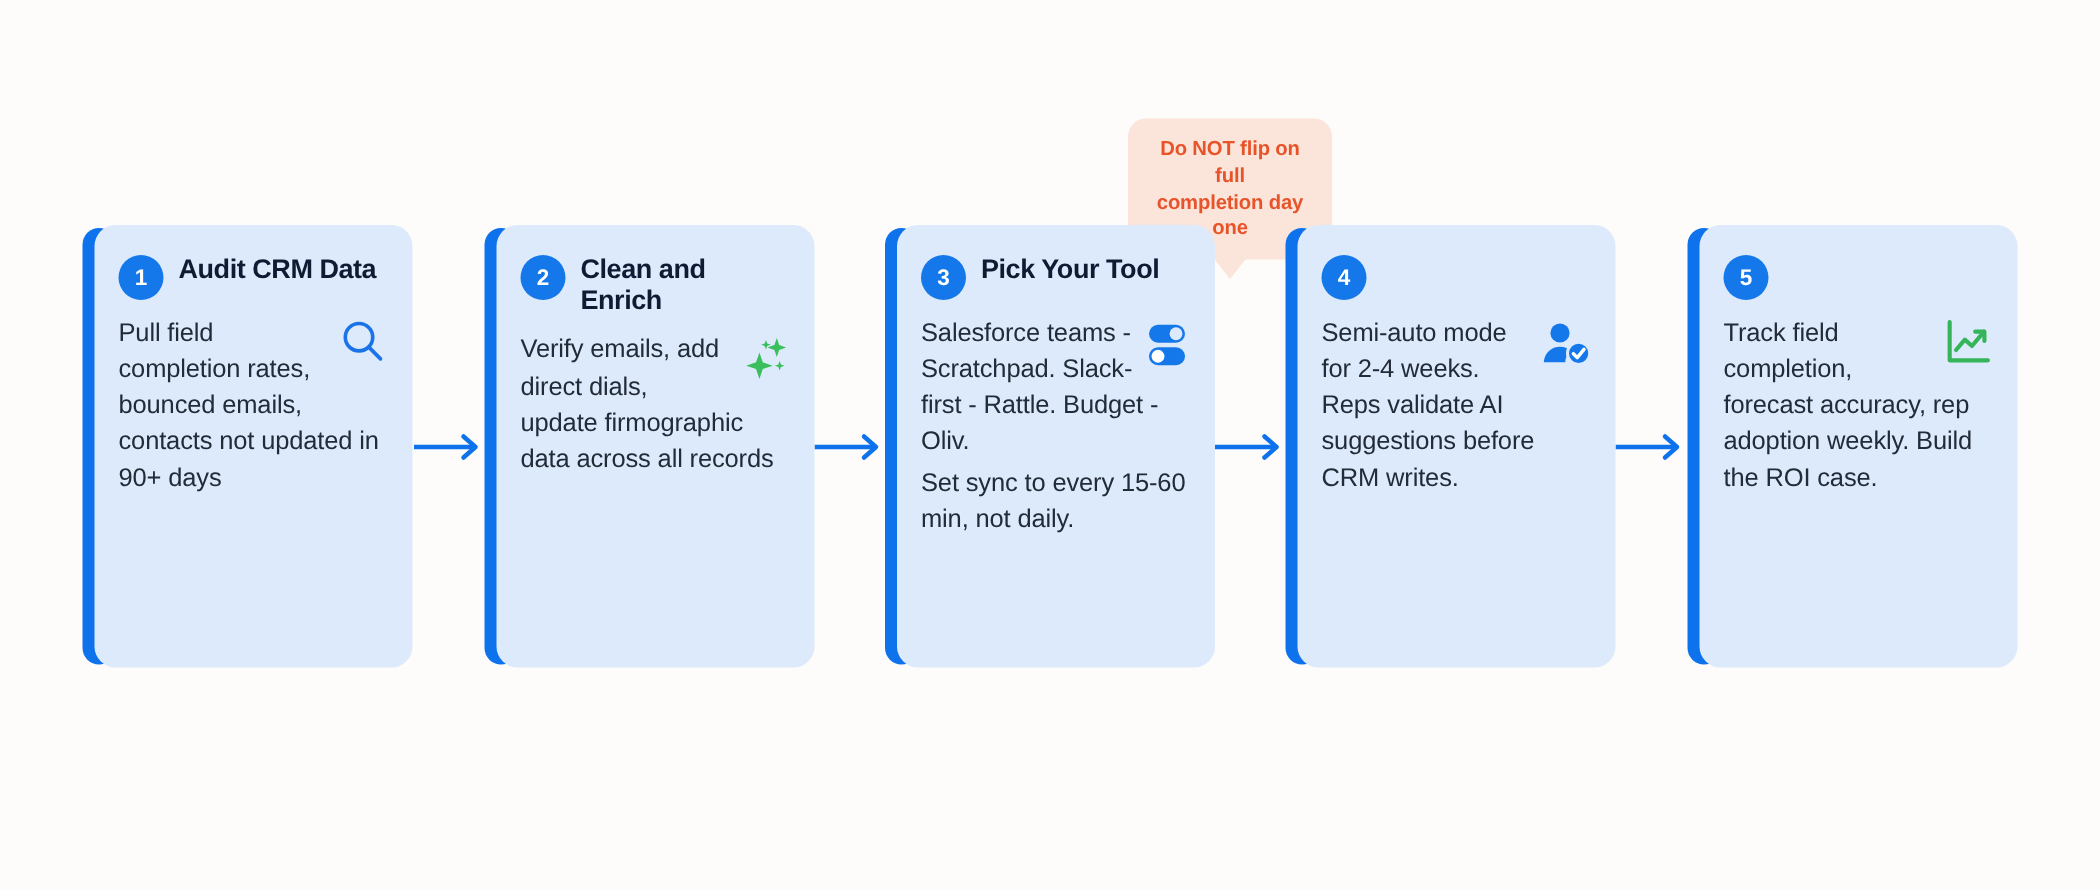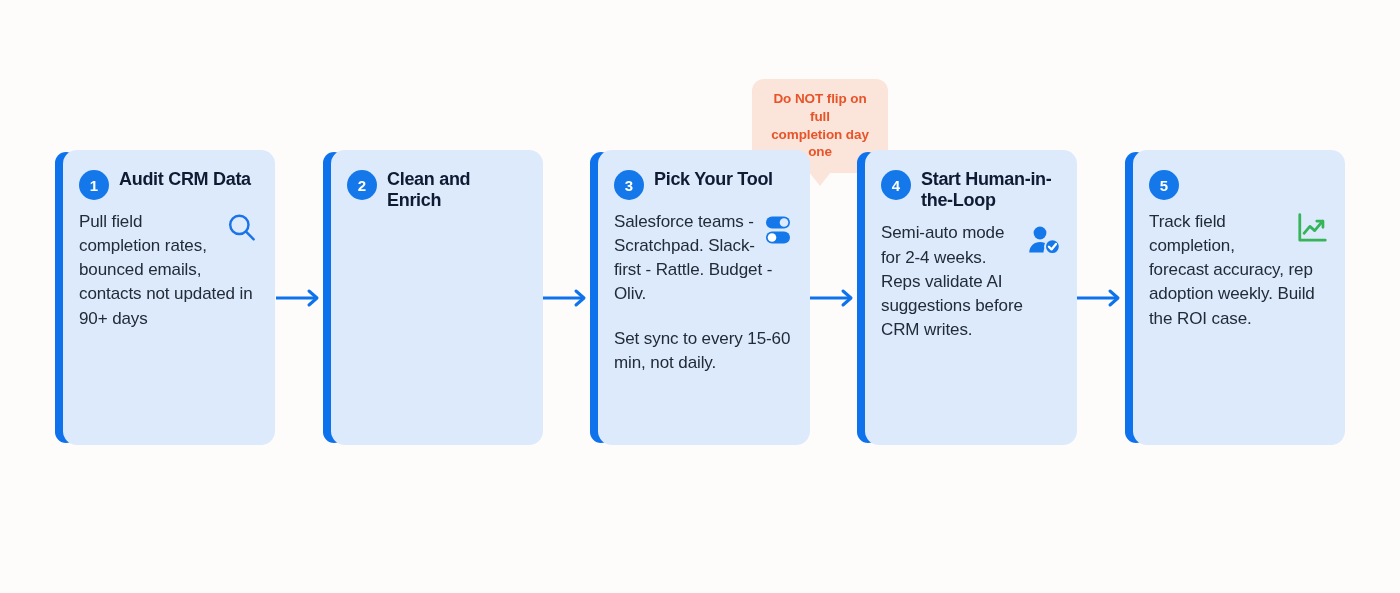--- a/index.html
+++ b/index.html
@@ -112,21 +112,21 @@
 
   .step-body {
     position: relative;
   }
   .step-text {
     color: #222b38;
     font-size: 17px;
     line-height: 1.42;
     letter-spacing: -0.1px;
   }
-  .step-text + .step-text { margin-top: 20px; }
+  .step-text + .step-text { margin-top: 3px; }
 
   
   .step-icon {
     float: right;
     margin: 1px 0 2px 6px;
     width: 34px;
     height: 34px;
     display: block;
   }
   .step-icon.toggle-icon { width: 32px; height: 32px; margin-top: 3px; }
@@ -176,20 +176,29 @@
     </svg>
   </div>
 
   <div class="step" style="left:323px;">
     <div class="step-accent"></div>
     <div class="step-card">
       <div class="step-head">
         <div class="step-badge">2</div>
         <div class="step-title">Clean and Enrich</div>
       </div>
+      <div class="step-body">
+        <svg class="step-icon" viewBox="0 0 32 32" fill="none">
+          <path d="M12.5 12.2 L14.6 18.4 L20.8 20.5 L14.6 22.6 L12.5 28.8 L10.4 22.6 L4.2 20.5 L10.4 18.4 Z" fill="#3bbf5c"></path>
+          <path d="M23.4 3.2 L24.9 7.6 L29.3 9.1 L24.9 10.6 L23.4 15 L21.9 10.6 L17.5 9.1 L21.9 7.6 Z" fill="#3bbf5c"></path>
+          <path d="M16.6 4.4 L17.4 6.6 L19.6 7.4 L17.4 8.2 L16.6 10.4 L15.8 8.2 L13.6 7.4 L15.8 6.6 Z" fill="#3bbf5c"></path>
+          <path d="M25.2 17.6 L26 19.8 L28.2 20.6 L26 21.4 L25.2 23.6 L24.4 21.4 L22.2 20.6 L24.4 19.8 Z" fill="#3bbf5c"></path>
+        </svg>
+        <p class="step-text">Verify emails, add direct dials, update firmographic data across all records</p>
+      </div>
     </div>
   </div>
 
   <div class="connector" style="left:543px;">
     <svg width="48" height="20" viewBox="0 0 48 20">
       <line x1="0" y1="10" x2="40" y2="10" stroke="#0d72ec" stroke-width="3"></line>
       <polyline points="33,3 41,10 33,17" fill="none" stroke="#0d72ec" stroke-width="3" stroke-linecap="round" stroke-linejoin="round"></polyline>
     </svg>
   </div>
 
@@ -218,21 +227,20 @@
       <line x1="0" y1="10" x2="40" y2="10" stroke="#0d72ec" stroke-width="3"></line>
       <polyline points="33,3 41,10 33,17" fill="none" stroke="#0d72ec" stroke-width="3" stroke-linecap="round" stroke-linejoin="round"></polyline>
     </svg>
   </div>
 
   <div class="step" style="left:857px;">
     <div class="step-accent"></div>
     <div class="step-card">
       <div class="step-head">
         <div class="step-badge">4</div>
-        <div class="step-title">Start Human-in-the-Loop</div>
       </div>
       <div class="step-body">
         <svg class="step-icon person-icon" viewBox="0 0 34 30" fill="none">
           <circle cx="13" cy="8" r="6.4" fill="#1478ea"></circle>
           <path d="M2.2 27.5 c0.4 -6.4 5.1 -10.4 10.8 -10.4 c3.1 0 5.9 1.2 7.8 3.2 c-2.4 1.2 -4.0 3.6 -4.2 6.3 l-0.1 0.9 Z" fill="#1478ea"></path>
           <circle cx="25.4" cy="21.6" r="7.4" fill="#1478ea" stroke="#ddeafb" stroke-width="2"></circle>
           <polyline points="21.9,21.8 24.5,24.4 29.0,18.9" fill="none" stroke="#ffffff" stroke-width="2.3" stroke-linecap="round" stroke-linejoin="round"></polyline>
         </svg>
         <p class="step-text">Semi-auto mode for 2-4 weeks. Reps validate AI suggestions before CRM writes.</p>
       </div>

